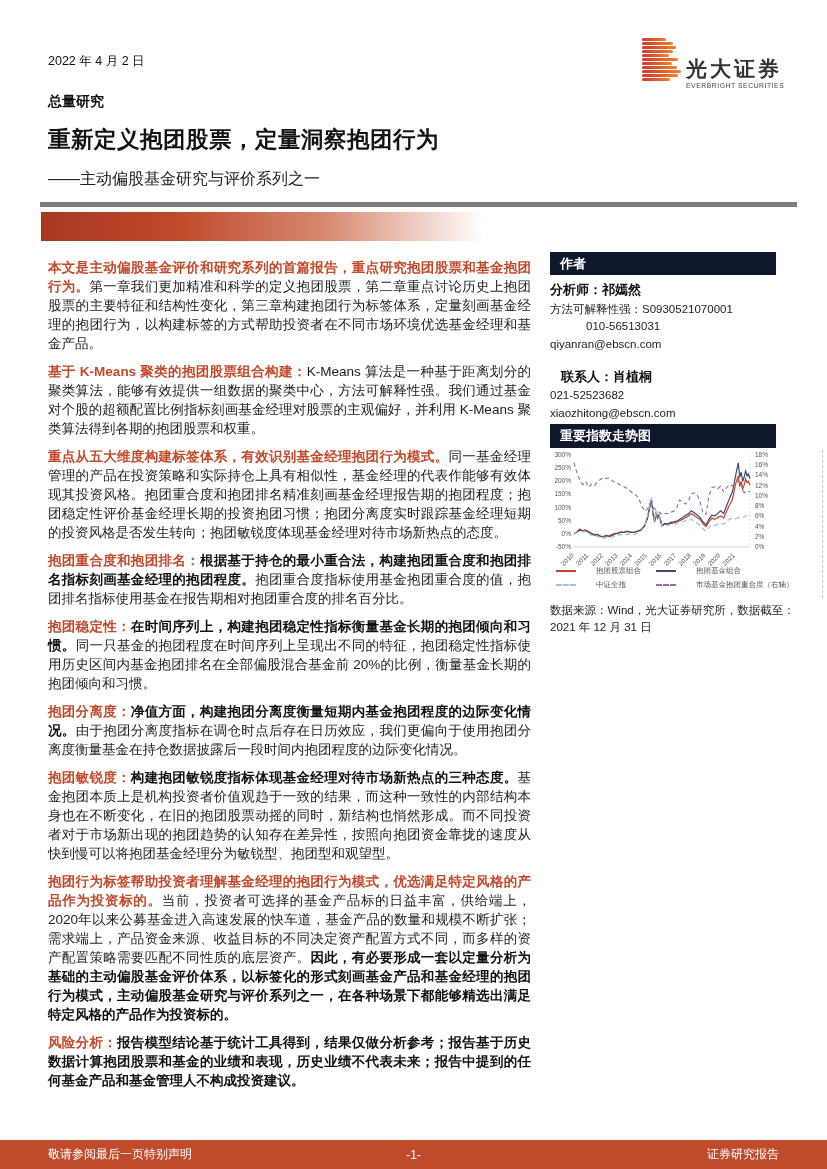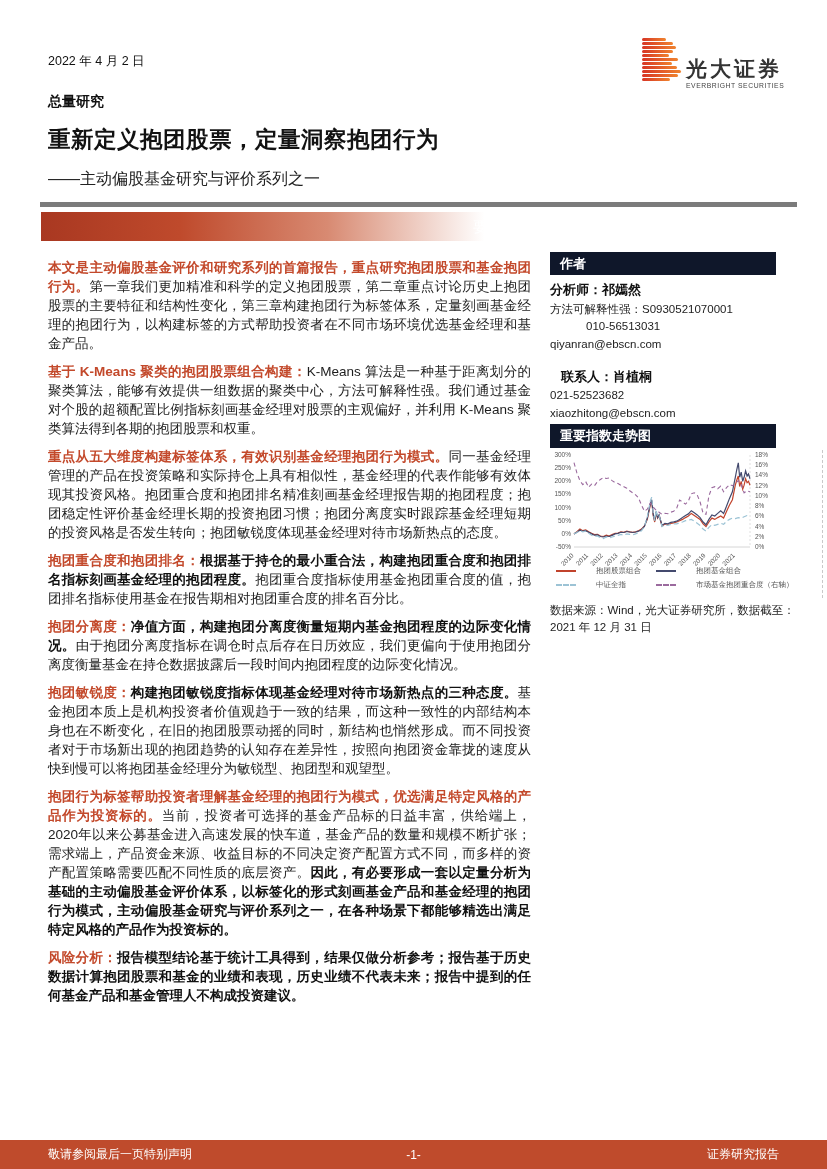--- a/index.html
+++ b/index.html
@@ -106,20 +106,21 @@
 <div class="abs subtitle">——主动偏股基金研究与评价系列之一</div>
 
 <div class="abs gray-rule"></div>
 
 <div class="abs kp-bar">要点</div>
 <div id="kp-body" class="abs kp-body">
     <p><span class="seg-red">本文是主动偏股基金评价和研究系列的首篇报告，重点研究抱团股票和基金抱团行为。</span><span class="seg-normal">第一章我们更加精准和科学的定义抱团股票，第二章重点讨论历史上抱团股票的主要特征和结构性变化，第三章构建抱团行为标签体系，定量刻画基金经理的抱团行为，以构建标签的方式帮助投资者在不同市场环境优选基金经理和基金产品。</span></p>
     <p><span class="seg-red">基于 K-Means 聚类的抱团股票组合构建：</span><span class="seg-normal">K-Means 算法是一种基于距离划分的聚类算法，能够有效提供一组数据的聚类中心，方法可解释性强。我们通过基金对个股的超额配置比例指标刻画基金经理对股票的主观偏好，并利用 K-Means 聚类算法得到各期的抱团股票和权重。</span></p>
     <p><span class="seg-red">重点从五大维度构建标签体系，有效识别基金经理抱团行为模式。</span><span class="seg-normal">同一基金经理管理的产品在投资策略和实际持仓上具有相似性，基金经理的代表作能够有效体现其投资风格。抱团重合度和抱团排名精准刻画基金经理报告期的抱团程度；抱团稳定性评价基金经理长期的投资抱团习惯；抱团分离度实时跟踪基金经理短期的投资风格是否发生转向；抱团敏锐度体现基金经理对待市场新热点的态度。</span></p>
     <p><span class="seg-red">抱团重合度和抱团排名：</span><span class="seg-bold">根据基于持仓的最小重合法，构建抱团重合度和抱团排名指标刻画基金经理的抱团程度。</span><span class="seg-normal">抱团重合度指标使用基金抱团重合度的值，抱团排名指标使用基金在报告期相对抱团重合度的排名百分比。</span></p>
+    <p><span class="seg-red">抱团稳定性：</span><span class="seg-bold">在时间序列上，构建抱团稳定性指标衡量基金长期的抱团倾向和习惯。</span><span class="seg-normal">同一只基金的抱团程度在时间序列上呈现出不同的特征，抱团稳定性指标使用历史区间内基金抱团排名在全部偏股混合基金前 20%的比例，衡量基金长期的抱团倾向和习惯。</span></p>
     <p><span class="seg-red">抱团分离度：</span><span class="seg-bold">净值方面，构建抱团分离度衡量短期内基金抱团程度的边际变化情况。</span><span class="seg-normal">由于抱团分离度指标在调仓时点后存在日历效应，我们更偏向于使用抱团分离度衡量基金在持仓数据披露后一段时间内抱团程度的边际变化情况。</span></p>
     <p><span class="seg-red">抱团敏锐度：</span><span class="seg-bold">构建抱团敏锐度指标体现基金经理对待市场新热点的三种态度。</span><span class="seg-normal">基金抱团本质上是机构投资者价值观趋于一致的结果，而这种一致性的内部结构本身也在不断变化，在旧的抱团股票动摇的同时，新结构也悄然形成。而不同投资者对于市场新出现的抱团趋势的认知存在差异性，按照向抱团资金靠拢的速度从快到慢可以将抱团基金经理分为敏锐型、抱团型和观望型。</span></p>
     <p><span class="seg-red">抱团行为标签帮助投资者理解基金经理的抱团行为模式，优选满足特定风格的产品作为投资标的。</span><span class="seg-normal">当前，投资者可选择的基金产品标的日益丰富，供给端上，2020年以来公募基金进入高速发展的快车道，基金产品的数量和规模不断扩张；需求端上，产品资金来源、收益目标的不同决定资产配置方式不同，而多样的资产配置策略需要匹配不同性质的底层资产。</span><span class="seg-bold">因此，有必要形成一套以定量分析为基础的主动偏股基金评价体系，以标签化的形式刻画基金产品和基金经理的抱团行为模式，主动偏股基金研究与评价系列之一，在各种场景下都能够精选出满足特定风格的产品作为投资标的。</span></p>
     <p><span class="seg-red">风险分析：</span><span class="seg-bold">报告模型结论基于统计工具得到，结果仅做分析参考；报告基于历史数据计算抱团股票和基金的业绩和表现，历史业绩不代表未来；报告中提到的任何基金产品和基金管理人不构成投资建议。</span></p>
   </div>
 
 <div class="abs authors-box side-header">作者</div>
 <div class="abs a-name">分析师：祁嫣然</div>
 <div class="abs a-line1">方法可解释性强：S0930521070001</div>
 <div class="abs a-line2">010-56513031</div>

